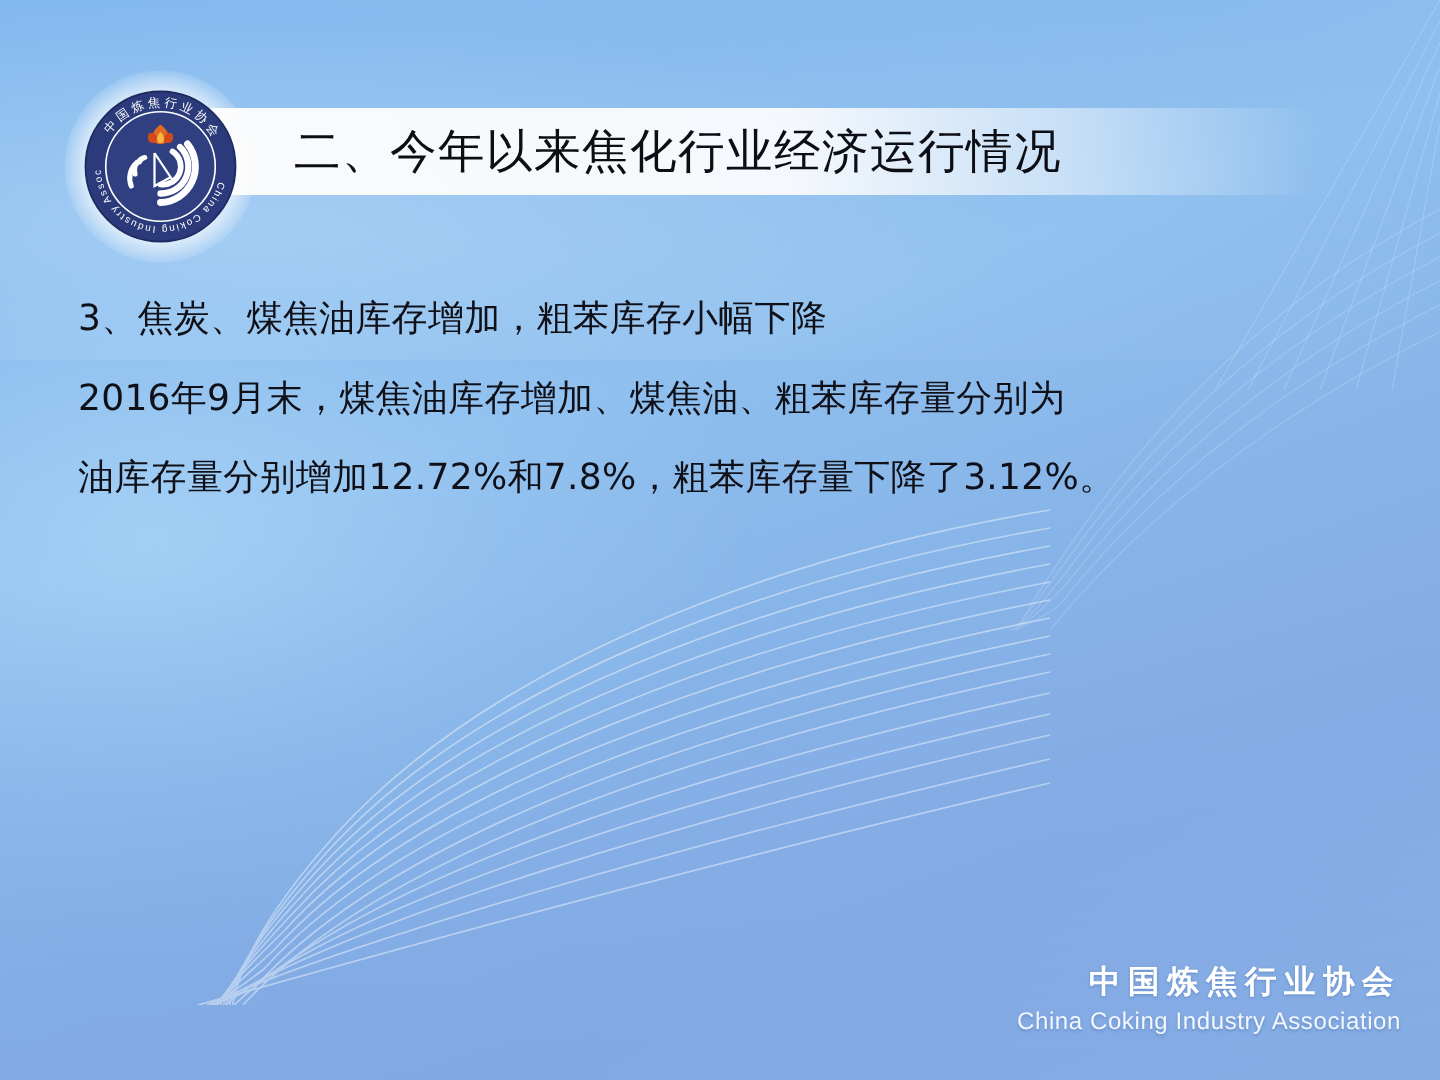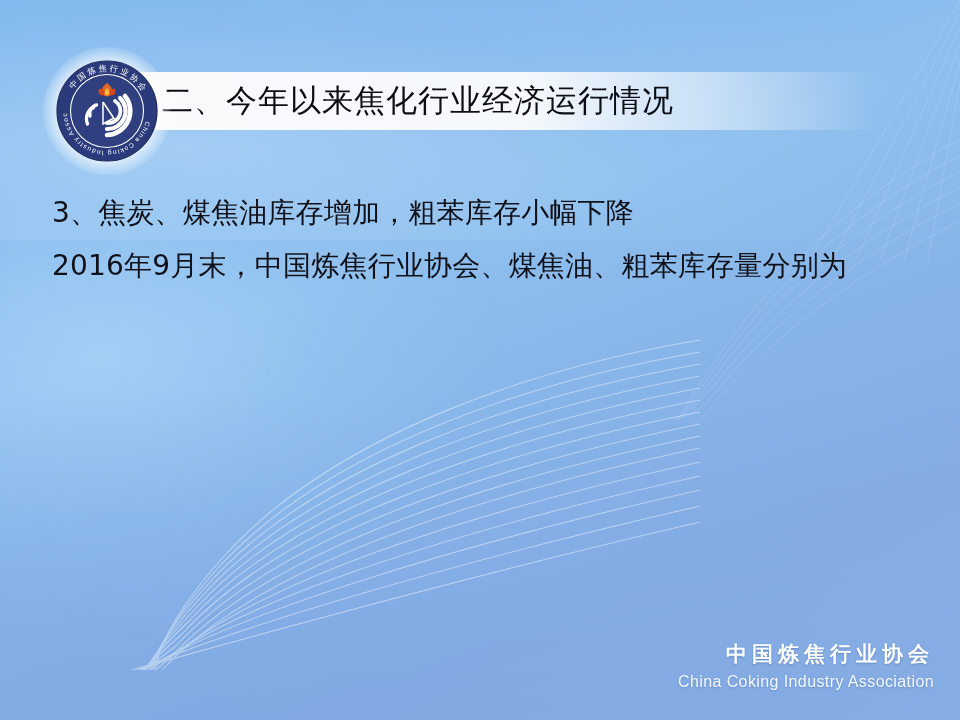--- a/index.html
+++ b/index.html
@@ -108,21 +108,21 @@
     background: linear-gradient(90deg,
                 rgba(252,252,252,0.97) 0%,
                 rgba(250,251,253,0.95) 52%,
                 rgba(233,242,251,0.62) 76%,
                 rgba(160,198,238,0.06) 97%,
                 rgba(150,190,235,0.0) 100%);
     display: flex;
     align-items: center;
   }
   .title-text {
-    margin-left: 34px;
+    margin-left: 68px;
     font-family: "DejaVu Serif", "Liberation Serif", serif;
     font-size: 31px;
     letter-spacing: 1px;
     color: #0d0d14;
     white-space: nowrap;
   }
 
   
   .logo-wrap {
     position: absolute;
@@ -152,21 +152,21 @@
 
   
   .body-text {
     position: absolute;
     left: 52px;
     top: 186px;
     width: 880px;
   }
   .body-line {
     font-family: "DejaVu Sans", "Liberation Sans", sans-serif;
-    font-size: 28px;
+    font-size: 24px;
     line-height: 53px;
     color: #101018;
     white-space: nowrap;
     letter-spacing: 0.2px;
   }
   .body-line.indented {
     padding-left: 58px;
   }
 
   
@@ -288,21 +288,22 @@
 
       <g fill="none" stroke="#ffffff" stroke-width="1.5">
         <path d="M51,46 L51,68 L62,62"></path>
         <path d="M51,46 L63,64"></path>
       </g>
     </svg>
   </div>
 
   <div class="body-text">
     <div class="body-line">3、焦炭、煤焦油库存增加，粗苯库存小幅下降</div>
-    <div class="body-line">2016年9月末，中国炼焦行业协会、煤焦油、粗苯库存量分别为</div>
+    <div class="body-line">2016年9月末，煤焦油库存增加、煤焦油、粗苯库存量分别为</div>
+    <div class="body-line">油库存量分别增加12.72%和7.8%，粗苯库存量下降了3.12%。</div>
   </div>
 
   <div class="footer-brand">
     <div class="footer-cn">中国炼焦行业协会</div>
     <div class="footer-en">China Coking Industry Association</div>
   </div>
 
 </div>
 
 </body></html>

